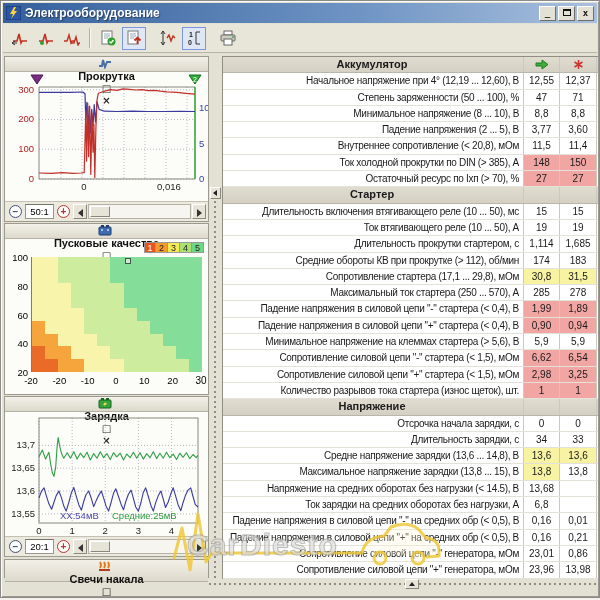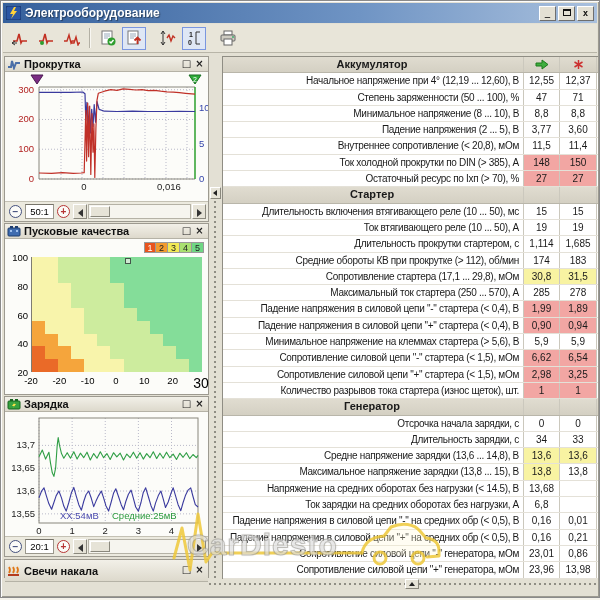--- a/index.html
+++ b/index.html
@@ -22,21 +22,21 @@
   .toolbar{position:absolute;left:2px;top:23px;right:2px;height:29px;background:#e8e5d9;
     border-bottom:1px solid #b8b5a8;display:flex;align-items:center;padding-left:4px;}
   .tbtn{width:24px;height:23px;margin:0 1px;display:flex;align-items:center;justify-content:center;
     border:1px solid transparent;background:transparent;}
   .tbtn.pressed{border:1px solid #7a96df;background:#dfe7f5;}
   .tsep{width:2px;height:20px;margin:0 4px;border-left:1px solid #b3b0a4;border-right:1px solid #f8f7f2;}
   .tgap{width:8px;}
   
   .panel{position:absolute;left:3px;width:205px;background:#fcfcf9;border:1px solid #9d9a90;}
   .ptitle{position:relative;height:15px;background:linear-gradient(#f2f0e8,#ddd9cc);
-    border-bottom:1px solid #b5b2a6;display:flex;align-items:center;padding:0 2px;}
+    border-bottom:1px solid #b5b2a6;display:flex;align-items:center;padding:0 2px;flex-direction:column;}
   .ptitle .p-icon{width:14px;height:12px;margin-right:3px;flex:0 0 auto;}
   .ptitle .p-text{font-size:11px;font-weight:bold;color:#111;flex:1;white-space:nowrap;line-height:14px;}
   .pbtn{width:13px;height:13px;font-size:10px;line-height:12px;text-align:center;color:#222;
     font-weight:bold;font-family:"DejaVu Sans",sans-serif;}
   .chart-svg{position:absolute;left:0;}
   
   .ctrl{position:absolute;left:0;right:0;bottom:0;height:20px;background:#eceadf;
     border-top:1px solid #c4c1b4;}
   .rbtn{position:absolute;top:3px;width:13px;height:13px;border-radius:50%;background:#fbfbf8;
     font-size:10px;line-height:11px;text-align:center;font-weight:bold;}
@@ -374,21 +374,21 @@
           <div style="position: absolute; left: 0px; width: 23px; text-align: right; font-size: 9.5px; top: 114.25px;">40</div>
           <div style="position: absolute; left: 0px; width: 23px; text-align: right; font-size: 9.5px; top: 143px;">20</div>
         </div>
       <div id="hm-xlabels">
           <div style="position: absolute; width: 30px; text-align: center; font-size: 9.5px; top: 151px; left: 11px;">-20</div>
           <div style="position: absolute; width: 30px; text-align: center; font-size: 9.5px; top: 151px; left: 39.33px;">-20</div>
           <div style="position: absolute; width: 30px; text-align: center; font-size: 9.5px; top: 151px; left: 67.66px;">-10</div>
           <div style="position: absolute; width: 30px; text-align: center; font-size: 9.5px; top: 151px; left: 95.99px;">0</div>
           <div style="position: absolute; width: 30px; text-align: center; font-size: 9.5px; top: 151px; left: 124.32px;">10</div>
           <div style="position: absolute; width: 30px; text-align: center; font-size: 9.5px; top: 151px; left: 152.65px;">20</div>
-          <div style="position: absolute; width: 30px; text-align: center; font-size: 14px; top: 151px; left: 180.98px;">30</div>
+          <div style="position: absolute; width: 30px; text-align: center; font-size: 10px; top: 151px; left: 180.98px;">30</div>
         </div>
     </div>
 
     <div class="panel" id="p-zar" style="top:395px;height:161px;">
       <div class="ptitle">
         <svg class="p-icon" viewBox="0 0 14 12">
           <rect x="1" y="3" width="12" height="8" rx="1" fill="#37a23f" stroke="#17641f"></rect>
           <rect x="3" y="1" width="3" height="2" fill="#17641f"></rect>
             <rect x="8" y="1" width="3" height="2" fill="#17641f"></rect>
           <polygon points="8,4 5,8 7,8 6,10 9,6 7,6" fill="#ffe24a"></polygon>
@@ -575,21 +575,21 @@
           <div class="c lbl">Сопротивление силовой цепи "+" стартера (&lt; 1,5), мОм</div>
           <div class="c v1 val cell-p">2,98</div>
           <div class="c v2 val cell-p">3,25</div>
         </div>
         <div class="trow">
           <div class="c lbl">Количество разрывов тока стартера (износ щеток), шт.</div>
           <div class="c v1 val cell-p">1</div>
           <div class="c v2 val cell-p">1</div>
         </div>
         <div class="trow sect">
-          <div class="c lbl">Генератор</div>
+          <div class="c lbl">Напряжение</div>
           <div class="c v1 icon-c"></div>
           <div class="c v2 icon-c"></div>
         </div>
         <div class="trow">
           <div class="c lbl">Отсрочка начала зарядки, с</div>
           <div class="c v1 val">0</div>
           <div class="c v2 val">0</div>
         </div>
         <div class="trow">
           <div class="c lbl">Длительность зарядки, с</div>

